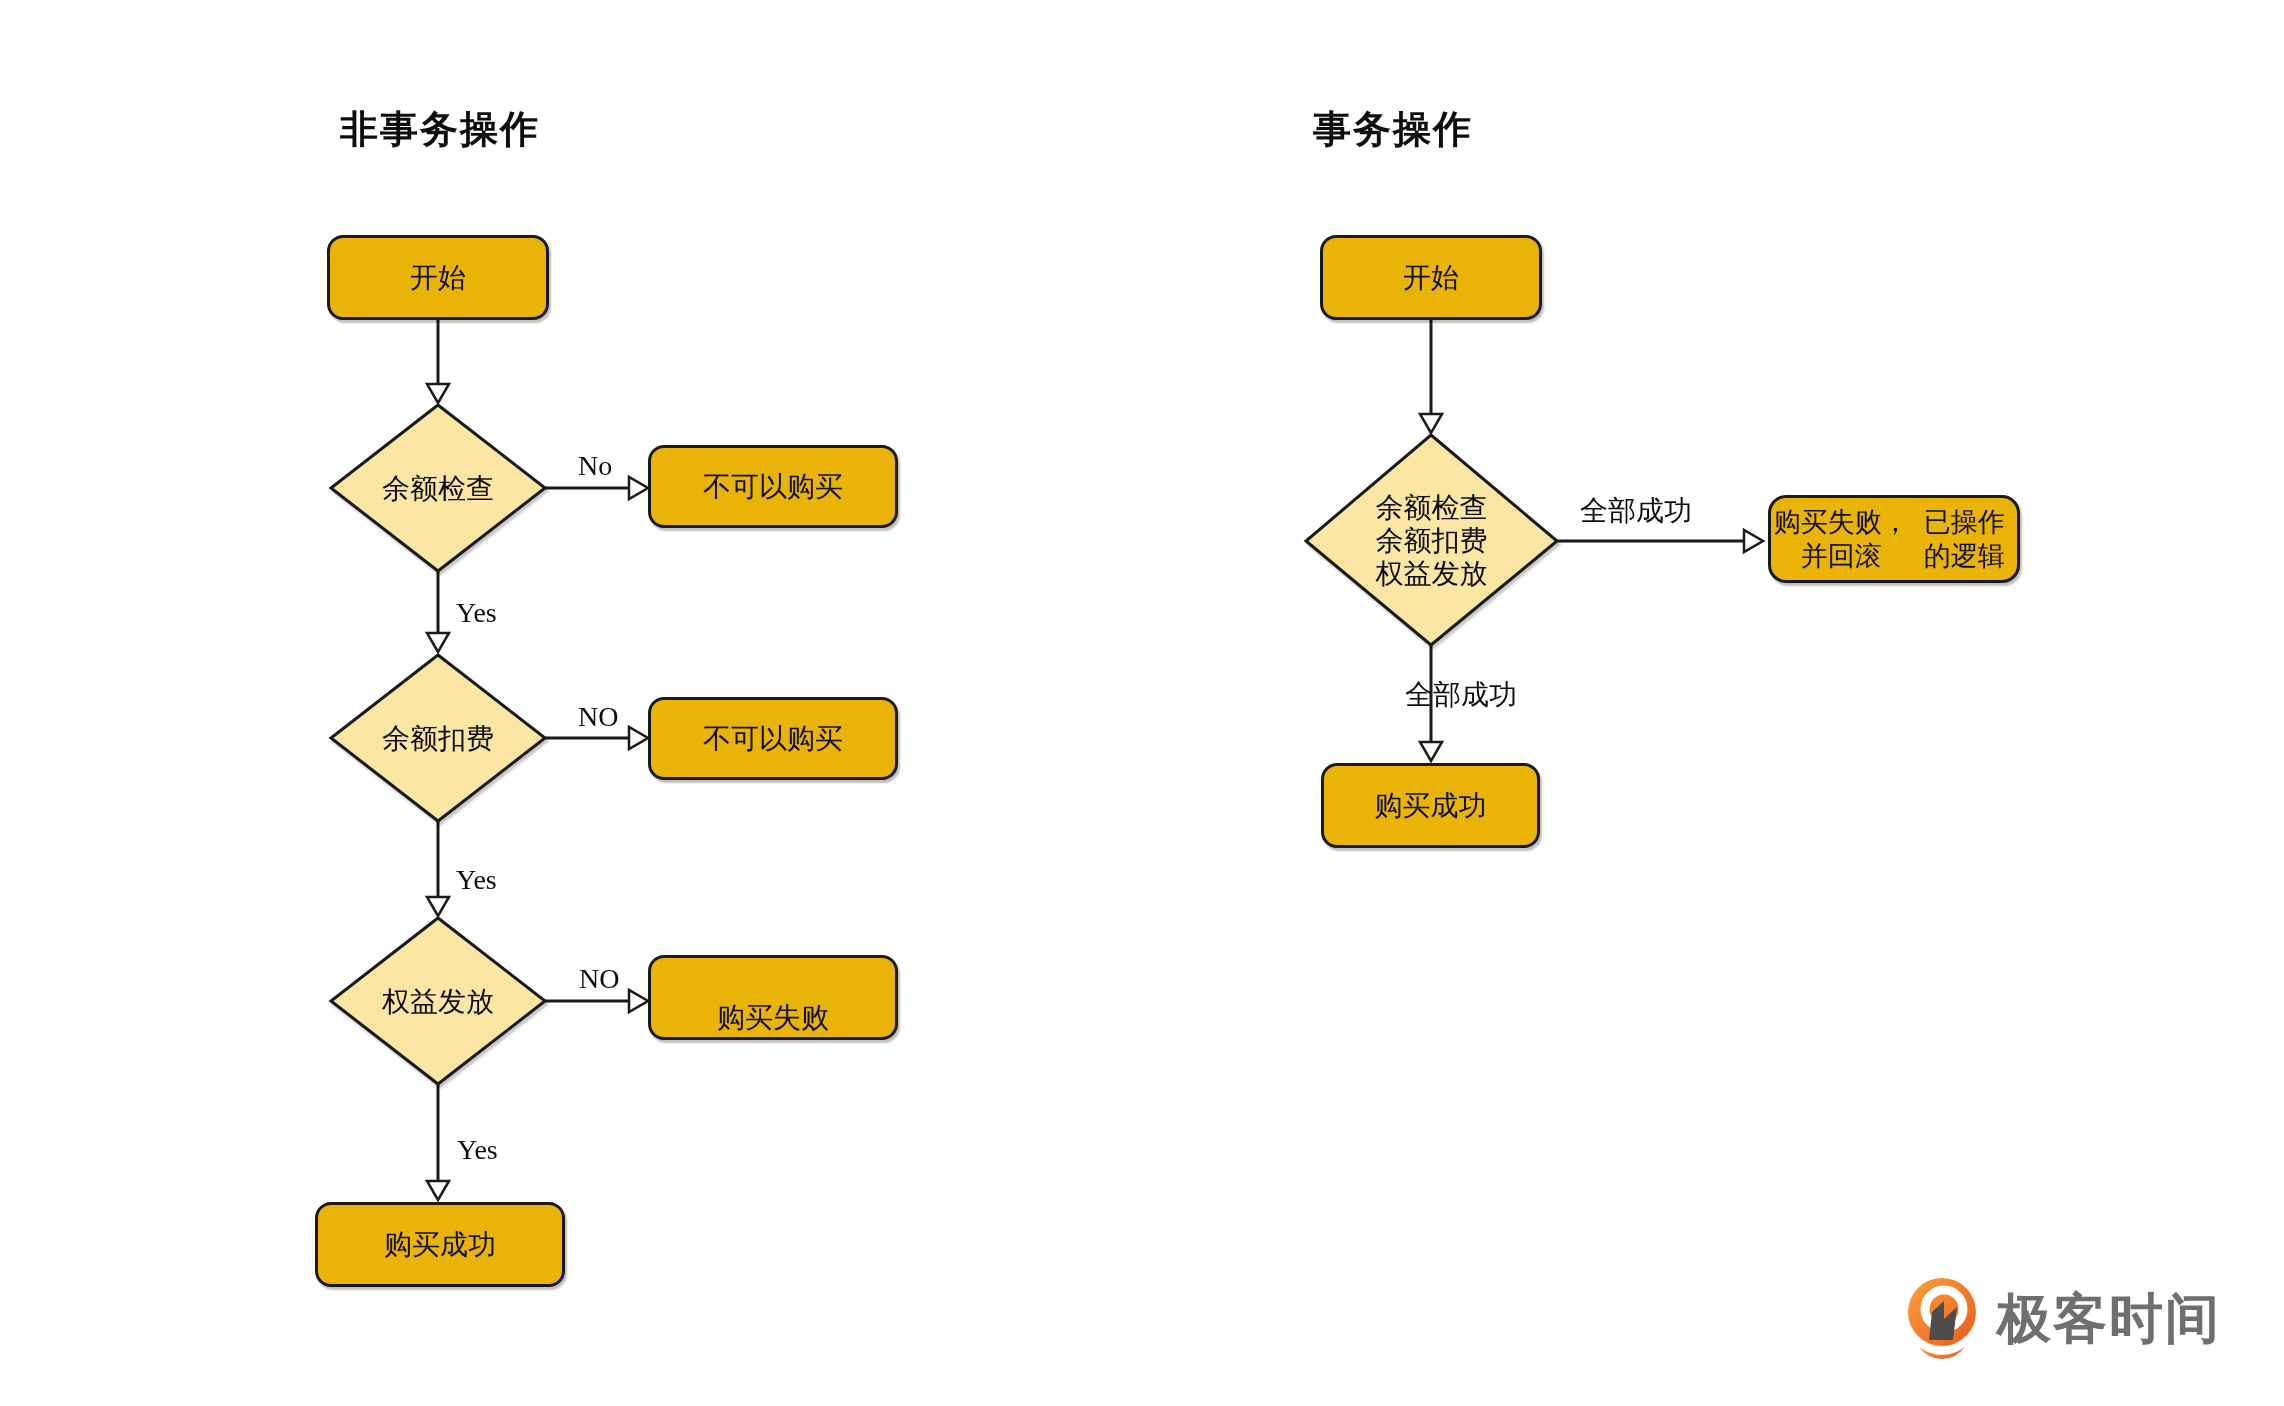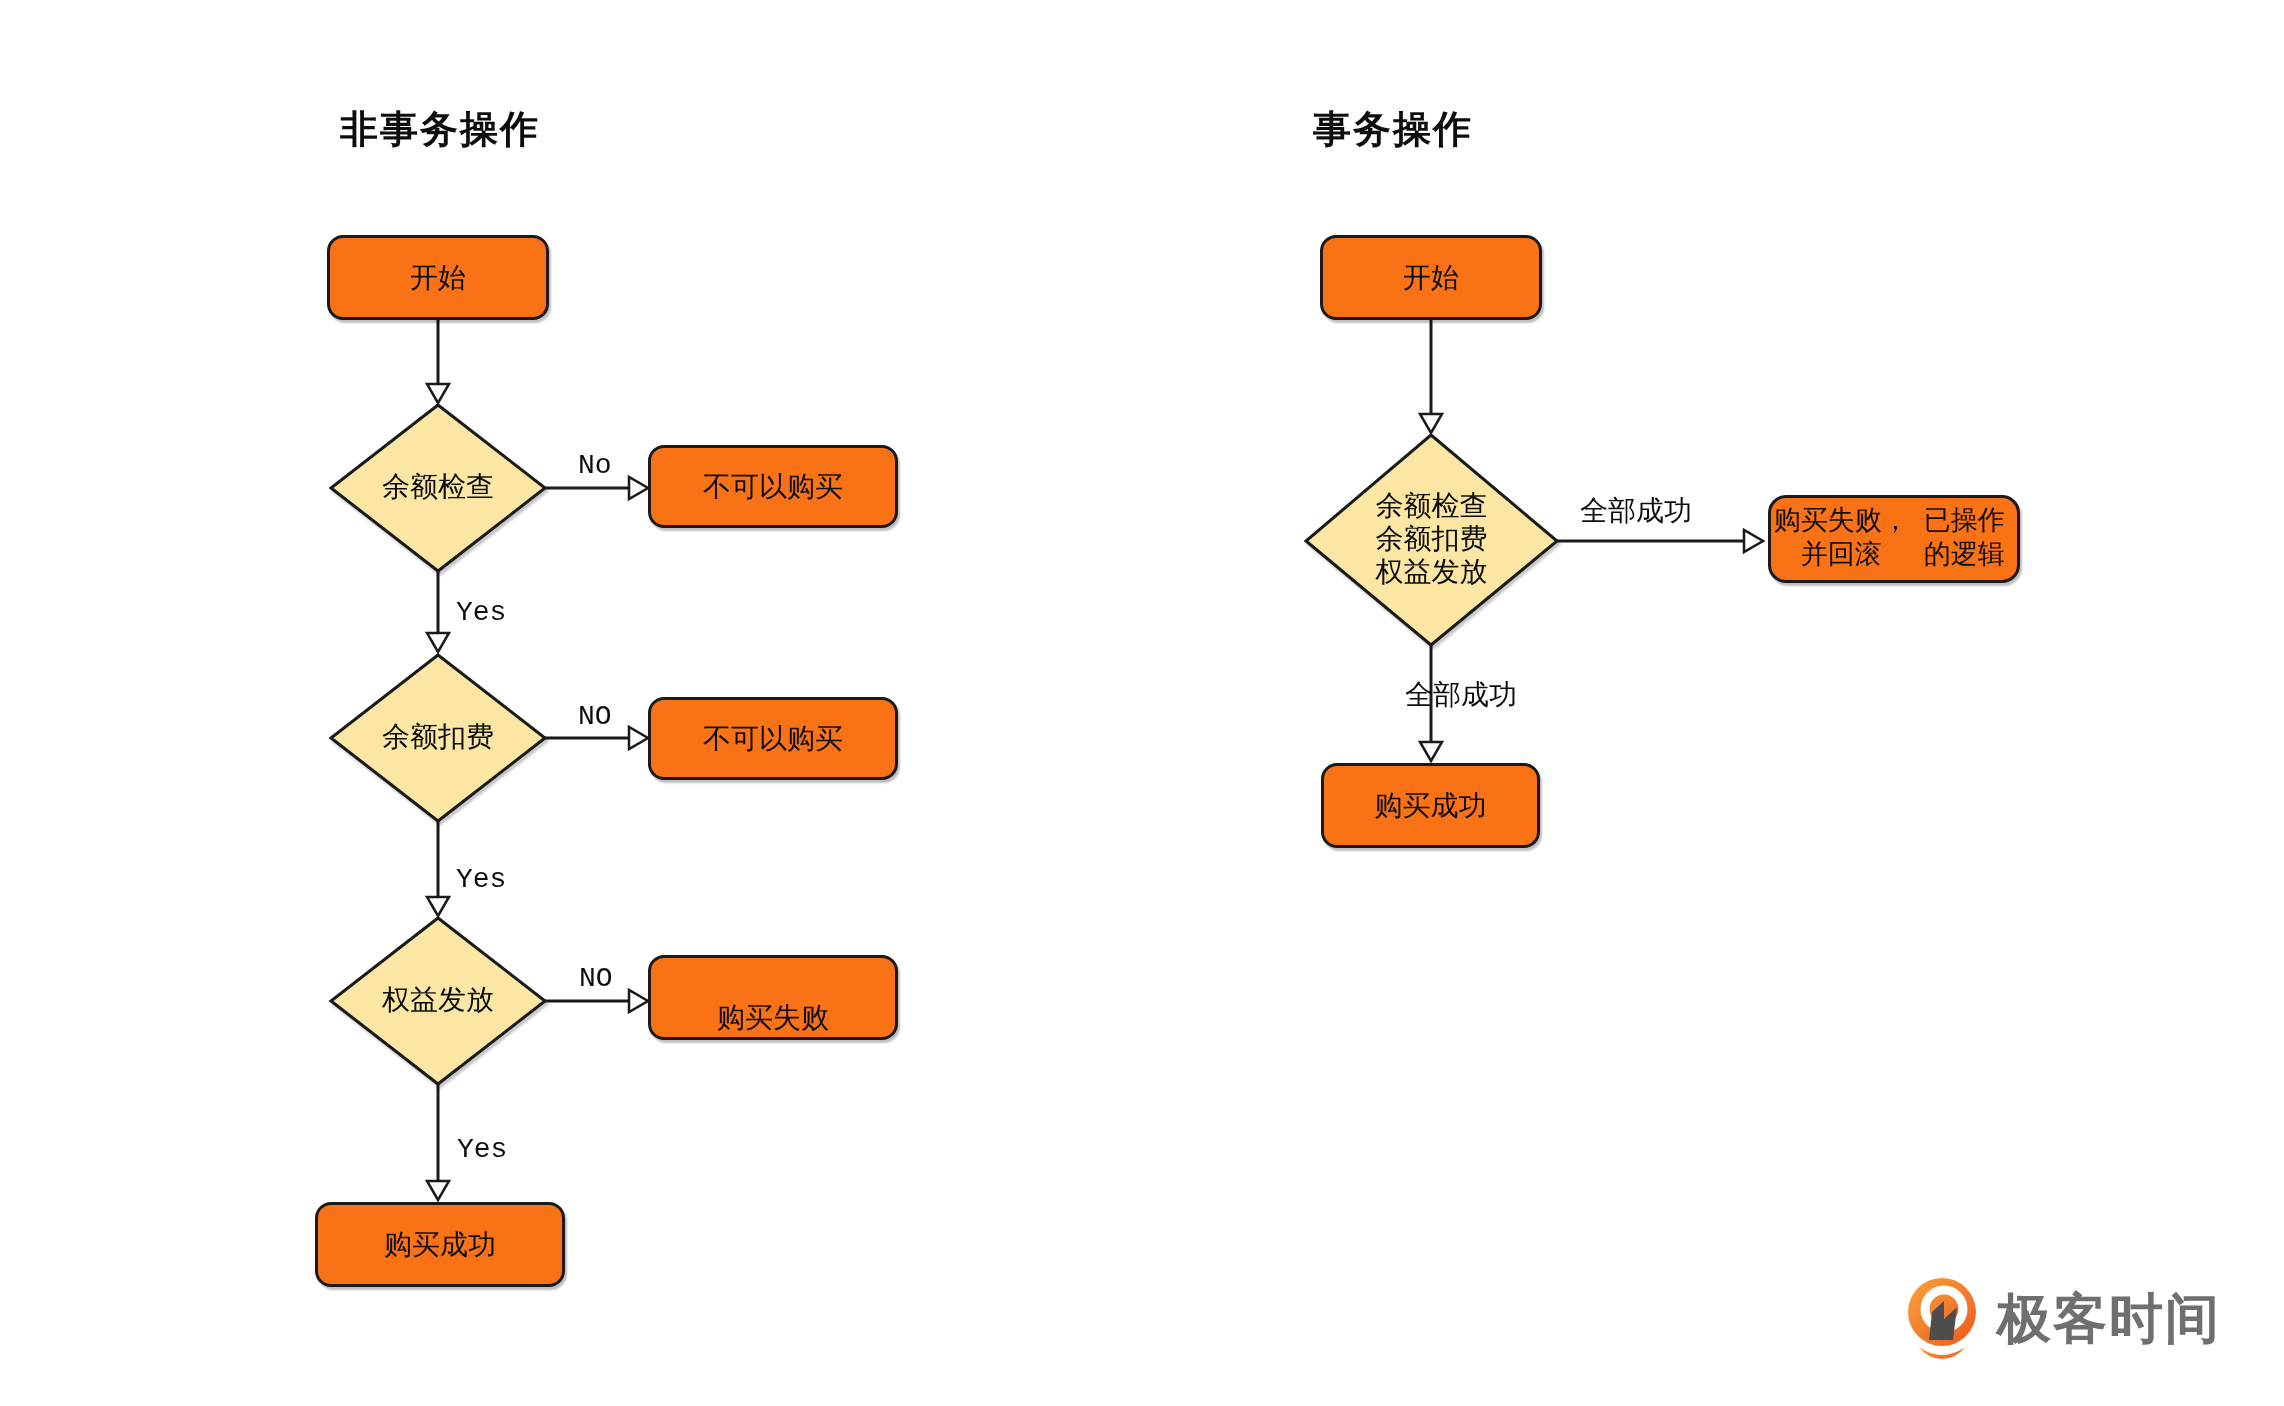--- a/index.html
+++ b/index.html
@@ -1,36 +1,36 @@
 <!DOCTYPE html>
 <html><head>
 <meta charset="utf-8">
 <style>
   html, body { margin: 0; padding: 0; background: #ffffff; }
   .canvas {
     position: relative;
     width: 2284px;
     height: 1406px;
     background: #ffffff;
-    font-family: Liberation Mono, monospace;
+    font-family: Liberation Serif, serif;
     color: #111111;
     overflow: hidden;
   }
   .layer { position: absolute; left: 0; top: 0; }
   .flow-title {
     position: absolute;
     font-size: 38px;
     font-weight: 600;
     letter-spacing: 2px;
     color: #0d0d0d;
     white-space: nowrap;
   }
   .node-box {
     position: absolute;
-    background: #f97316;
+    background: #eab308;
     border: 3px solid #1A1A1A;
     border-radius: 16px;
     box-shadow: 2px 3px 2px rgba(0,0,0,0.25);
     display: flex;
     align-items: center;
     justify-content: center;
     font-size: 28px;
     color: #0d0d0d;
     box-sizing: border-box;
     text-align: center;

